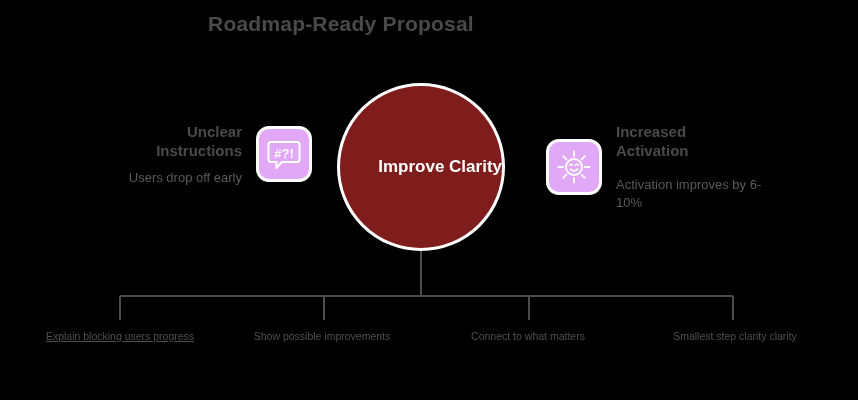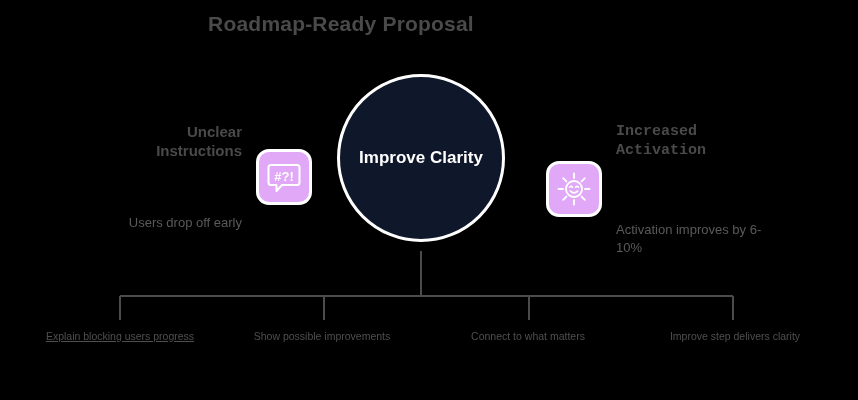--- a/index.html
+++ b/index.html
@@ -31,30 +31,30 @@
     font-size: 21px;
     font-weight: bold;
     color: #4a4a4a;
     letter-spacing: 0.2px;
   }
 
   
   .center-circle {
     position: absolute;
     left: 337px;
-    top: 74px;
+    top: 83px;
     width: 168px;
     height: 168px;
     border-radius: 50%;
-    background: #0f172a;
+    background: #7f1d1d;
     border: 3px solid #ffffff;
     box-sizing: border-box;
     display: flex;
     align-items: center;
-    justify-content: center;
+    justify-content: flex-end;
   }
   .center-circle-label {
     color: #ffffff;
     font-size: 17px;
     font-weight: bold;
     text-align: center;
     line-height: 1.2;
   }
 
   
@@ -72,34 +72,33 @@
   .side-right {
     left: 546px;
     top: 122px;
     width: 290px;
     justify-content: flex-start;
   }
 
   .side-text {
     display: flex;
     flex-direction: column;
-    gap: 45px;
   }
   .side-left .side-text { align-items: flex-end; text-align: right; margin-right: 14px; }
   .side-right .side-text { align-items: flex-start; text-align: left; margin-left: 14px; }
 
   .side-heading {
     font-size: 15px;
     font-weight: bold;
     color: #4a4a4a;
     line-height: 1.28;
     max-width: 130px;
   }
   .side-left .side-heading { text-align: right; }
-  .side-right .side-heading { text-align: left; font-family: Liberation Mono, monospace; }
+  .side-right .side-heading { text-align: left; }
 
   .side-sub {
     margin-top: 9px;
     font-size: 13px;
     color: #5a5a5a;
     line-height: 1.35;
     max-width: 160px;
   }
   .side-left .side-sub { text-align: right; }
   .side-right .side-sub { text-align: left; margin-top: 16px; }
@@ -193,15 +192,15 @@
     </div>
     <div class="side-text">
       <div class="side-heading">Increased Activation</div>
       <div class="side-sub">Activation improves by 6-10%</div>
     </div>
   </div>
 
   <div class="branch-label bl-0">Explain blocking users progress</div>
   <div class="branch-label bl-1">Show possible improvements</div>
   <div class="branch-label bl-2">Connect to what matters</div>
-  <div class="branch-label bl-3">Improve step delivers clarity</div>
+  <div class="branch-label bl-3">Smallest step clarity clarity</div>
 
 </div>
 
 </body></html>

